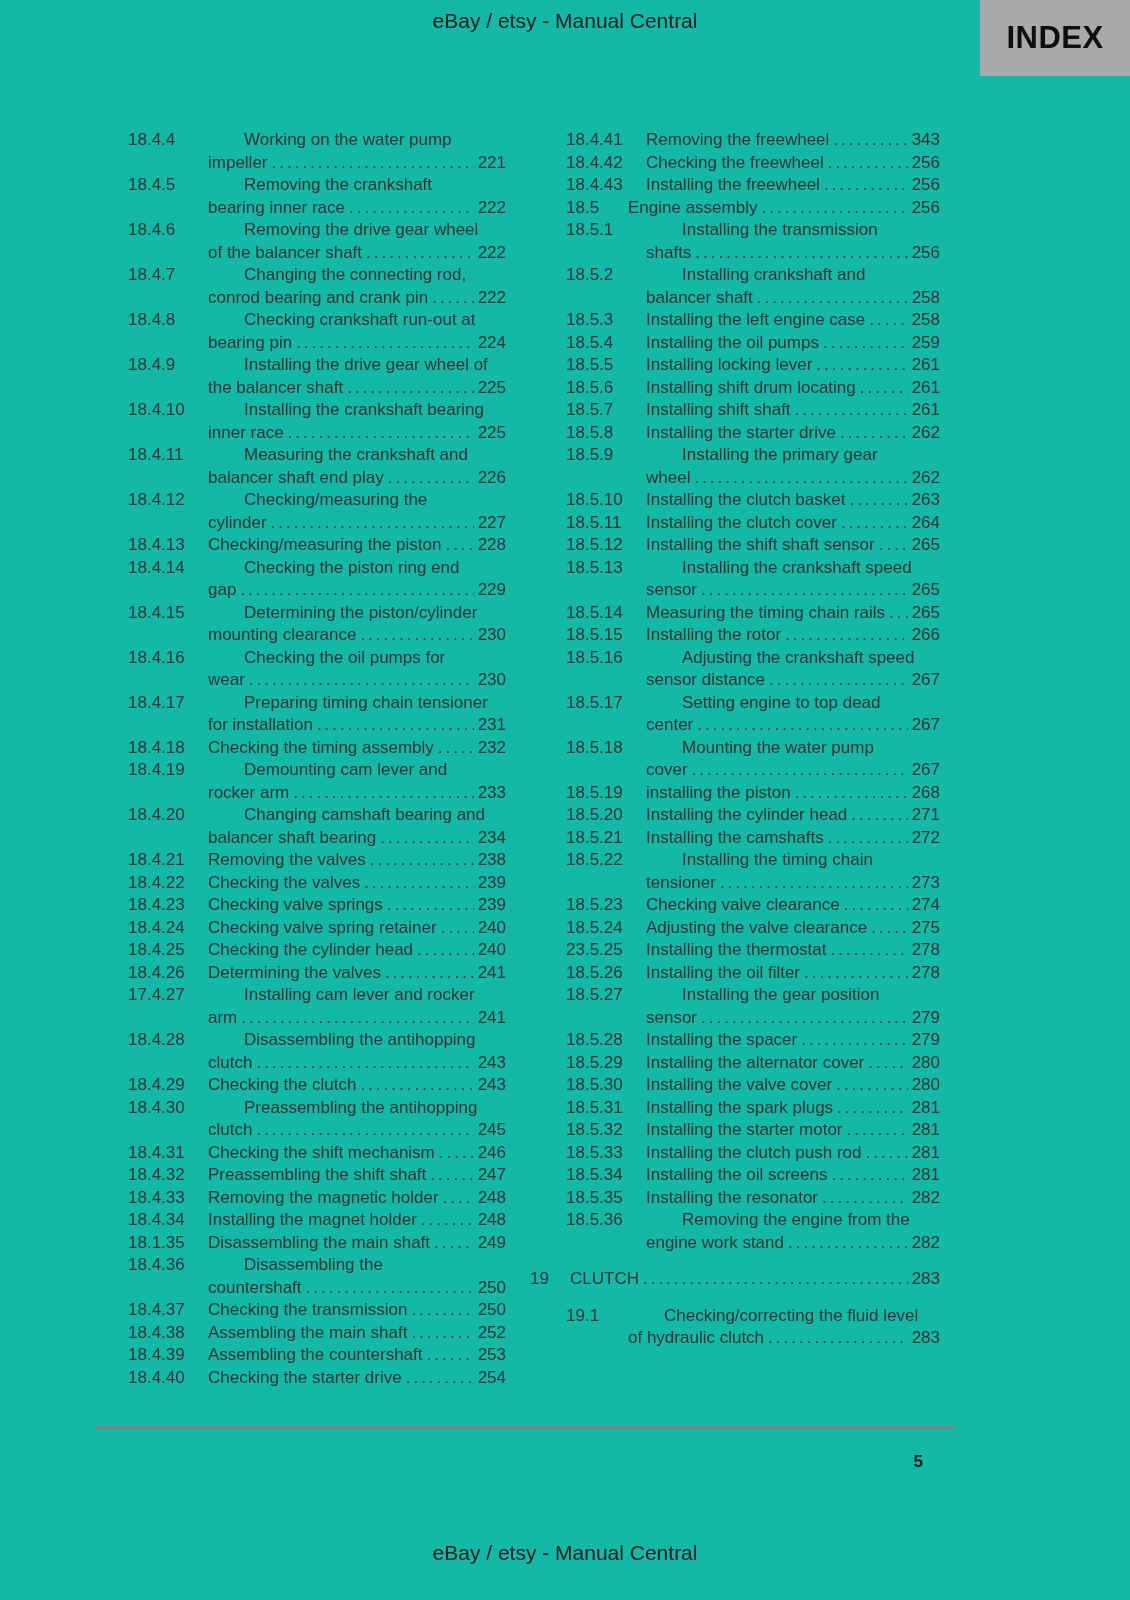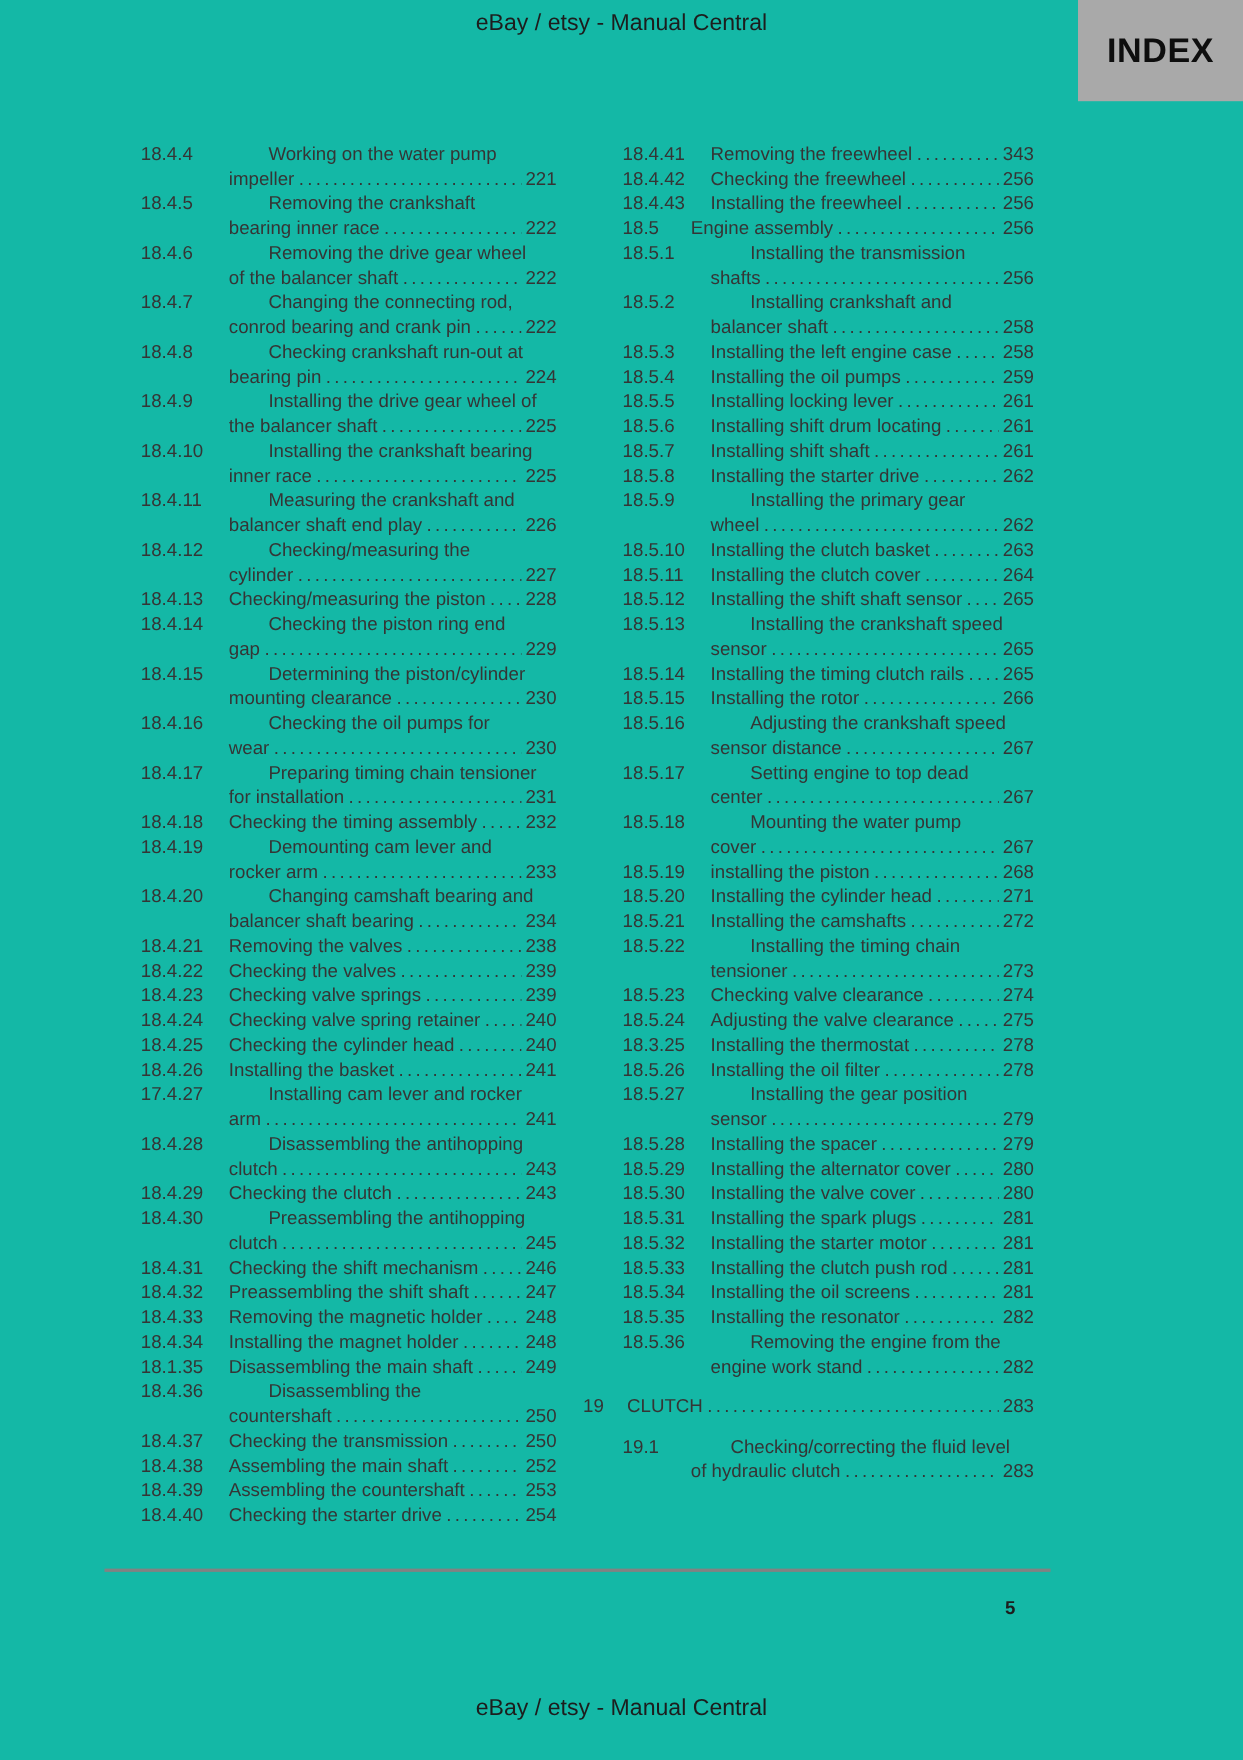--- a/index.html
+++ b/index.html
@@ -5,21 +5,21 @@
   html,body { margin:0; padding:0; background:#ffffff; }
   .page {
     position:relative; width:1130px; height:1600px; background:#14b8a6;
     font-family:"Liberation Sans", sans-serif; color:#353535; overflow:hidden;
   }
   .header-title {
     position:absolute; top:9px; left:0; width:1130px; text-align:center;
     font-size:21px; color:#1d1d1d;
   }
   .index-box {
-    position:absolute; top:0; right:0; width:150px; height:92px;
+    position:absolute; top:0; right:0; width:150px; height:76px;
     background:#a9a9a9; display:flex; align-items:center; justify-content:center;
   }
   .index-label {
     font-weight:bold; font-size:31px; color:#0e0e0e; letter-spacing:0.5px;
   }
   .toc-col {
     position:absolute; top:129px; font-size:17px; line-height:22.5px;
   }
   .col-left  { left:128px; width:378px; }
   .col-right { left:566px; width:374px; }
@@ -295,21 +295,21 @@
             <span class="txt">Checking the cylinder head</span>
             <span class="leader">..........................................................................................</span>
             <span class="page-num">240</span>
           </div>
         </div>
       </div>
       <div class="entry lv3">
         <span class="num">18.4.26</span>
         <div class="desc">
           <div class="lastline">
-            <span class="txt">Installing the basket</span>
+            <span class="txt">Determining the valves</span>
             <span class="leader">..........................................................................................</span>
             <span class="page-num">241</span>
           </div>
         </div>
       </div>
       <div class="entry lv3">
         <span class="num">17.4.27</span>
         <div class="desc">
           <div class="line">Installing cam lever and rocker</div>
           <div class="lastline">
@@ -625,21 +625,21 @@
             <span class="txt">sensor</span>
             <span class="leader">..........................................................................................</span>
             <span class="page-num">265</span>
           </div>
         </div>
       </div>
       <div class="entry lv3">
         <span class="num">18.5.14</span>
         <div class="desc">
           <div class="lastline">
-            <span class="txt">Installing the timing clutch rails</span>
+            <span class="txt">Measuring the timing chain rails</span>
             <span class="leader">..........................................................................................</span>
             <span class="page-num">265</span>
           </div>
         </div>
       </div>
       <div class="entry lv3">
         <span class="num">18.5.15</span>
         <div class="desc">
           <div class="lastline">
             <span class="txt">Installing the rotor</span>
@@ -736,21 +736,21 @@
         <span class="num">18.5.24</span>
         <div class="desc">
           <div class="lastline">
             <span class="txt">Adjusting the valve clearance</span>
             <span class="leader">..........................................................................................</span>
             <span class="page-num">275</span>
           </div>
         </div>
       </div>
       <div class="entry lv3">
-        <span class="num">18.3.25</span>
+        <span class="num">23.5.25</span>
         <div class="desc">
           <div class="lastline">
             <span class="txt">Installing the thermostat</span>
             <span class="leader">..........................................................................................</span>
             <span class="page-num">278</span>
           </div>
         </div>
       </div>
       <div class="entry lv3">
         <span class="num">18.5.26</span>

